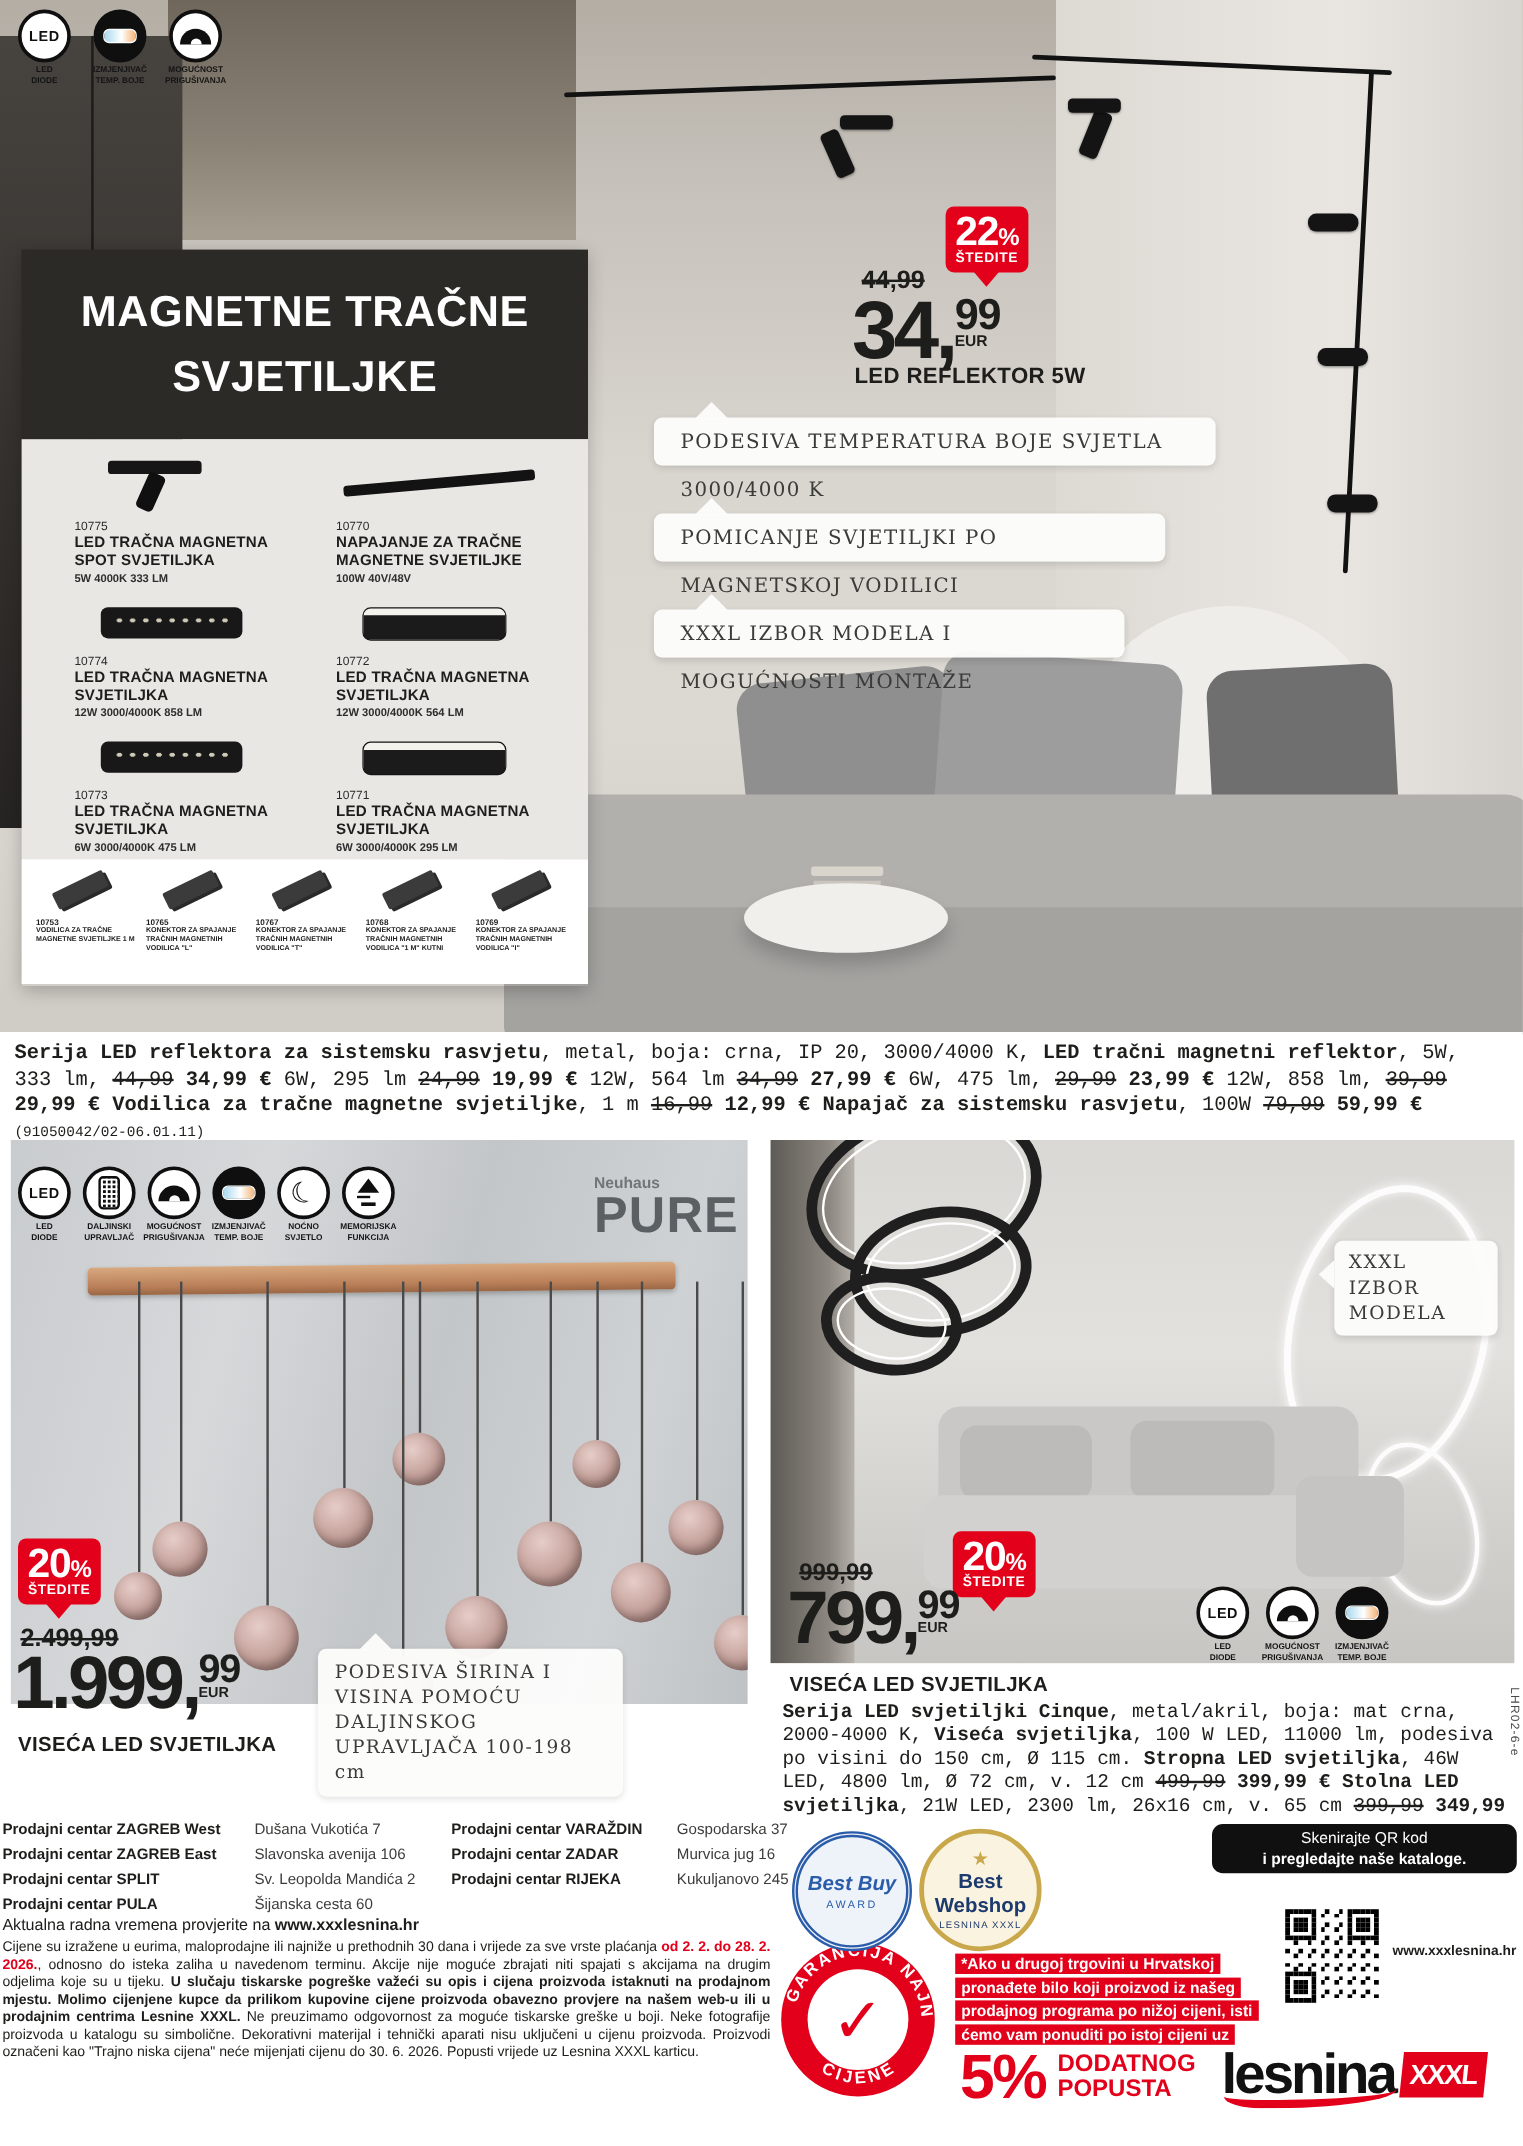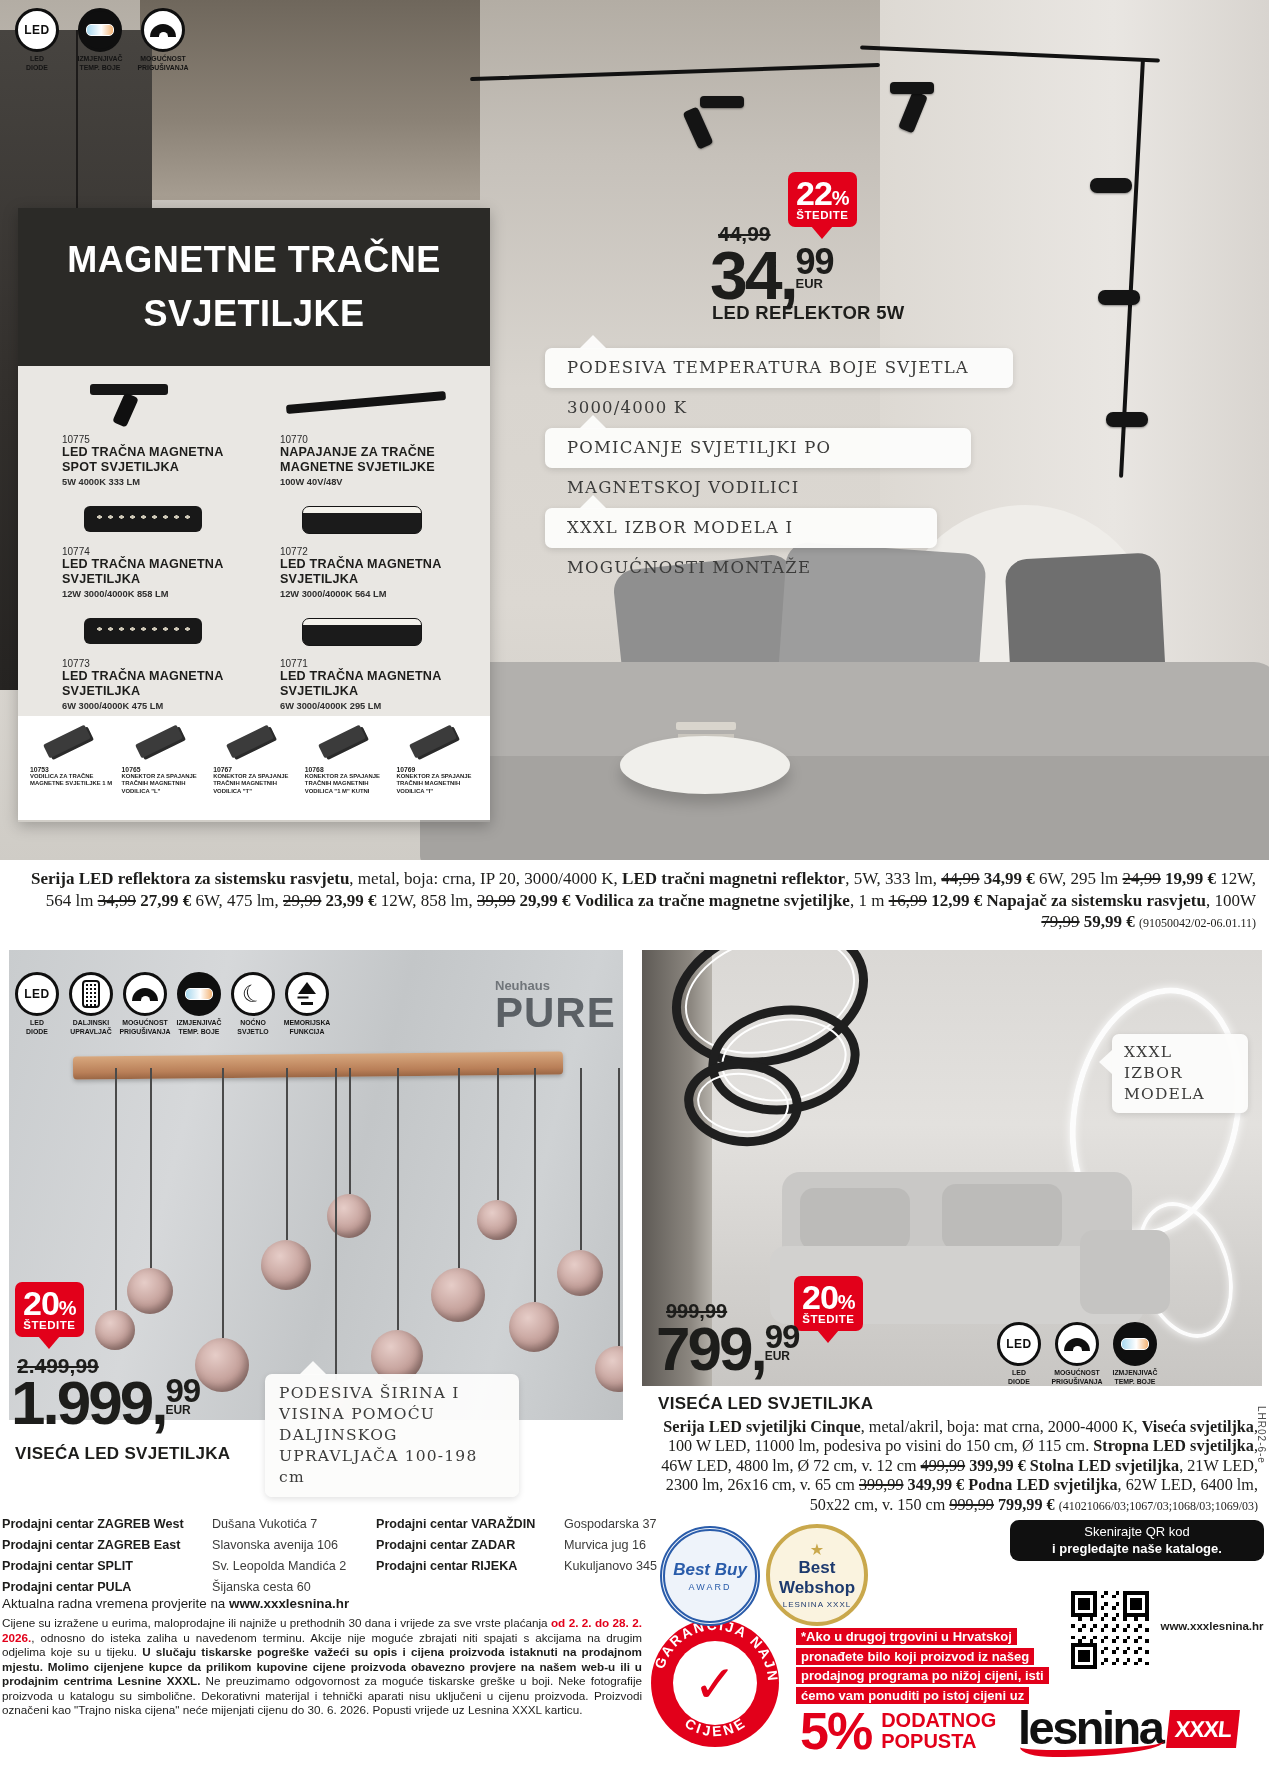--- a/index.html
+++ b/index.html
@@ -88,21 +88,21 @@
 
   
   .ribbon { position:absolute; background:rgba(252,252,251,.96); border-radius:7px; box-shadow:0 2px 6px rgba(0,0,0,.12);
             font-family:"DejaVu Serif", serif; color:#3b3b3a; letter-spacing:1.2px; }
   .ribbon.notch-up::before { content:""; position:absolute; top:-13px; left:34px;
       border-left:14px solid transparent; border-right:14px solid transparent; border-bottom:14px solid rgba(252,252,251,.96); }
   .ribbon.notch-left::before { content:""; position:absolute; left:-13px; top:16px;
       border-top:12px solid transparent; border-bottom:12px solid transparent; border-right:13px solid rgba(252,252,251,.96); }
 
   
-  .catalog-par { font-family:Liberation Serif, serif; font-size:17px; line-height:1.27; text-align:right; color:#1d1d1b; }
+  .catalog-par { font-family:Liberation Mono, monospace; font-size:17px; line-height:1.27; text-align:left; color:#1d1d1b; }
   .seg-b { font-weight:bold; }
   .seg-strike { text-decoration:line-through; text-decoration-thickness:1.5px; }
   .seg-small { font-size:12px; }
   .seg-red { color:#e2001a; font-weight:bold; }
 
   .parband { left:0; top:860px; width:1269px; height:92px; background:#fff; padding:8px 13px 0 12px; }
 
   
   .card-left { left:9px; top:950px; width:614px; height:560px; }
   .photo-pure { left:0; top:0; width:614px; height:470px; overflow:hidden;
@@ -489,21 +489,21 @@
     </div>
   <div class="abs stores g2" style="left:376px;top:6px;">
 
       <span class="sname">Prodajni centar VARAŽDIN</span>
       <span class="sstreet">Gospodarska 37</span>
 
       <span class="sname">Prodajni centar ZADAR</span>
       <span class="sstreet">Murvica jug 16</span>
 
       <span class="sname">Prodajni centar RIJEKA</span>
-      <span class="sstreet">Kukuljanovo 345</span>
+      <span class="sstreet">Kukuljanovo 245</span>
     </div>
 
   <div class="abs hours" style="left:2px;top:84px;">
     <span>Aktualna radna vremena provjerite na </span><span style="font-weight:bold;">www.xxxlesnina.hr</span>
   </div>
 
   <div class="abs legal" style="left:2px;top:104px;width:640px;"><span class="seg-n">Cijene su izražene u eurima, maloprodajne ili najniže u prethodnih 30 dana i vrijede za sve vrste plaćanja </span><span class="seg-red">od 2. 2. do 28. 2. 2026.</span><span class="seg-n">, odnosno do isteka zaliha u navedenom terminu. Akcije nije moguće zbrajati niti spajati s akcijama na drugim odjelima koje su u tijeku. </span><span class="seg-b">U slučaju tiskarske pogreške važeći su opis i cijena proizvoda istaknuti na prodajnom mjestu. Molimo cijenjene kupce da prilikom kupovine cijene proizvoda obavezno provjere na našem web-u ili u prodajnim centrima Lesnine XXXL.</span><span class="seg-n"> Ne preuzimamo odgovornost za moguće tiskarske greške u boji. Neke fotografije proizvoda u katalogu su simbolične. Dekorativni materijal i tehnički aparati nisu uključeni u cijenu proizvoda. Proizvodi označeni kao "Trajno niska cijena" neće mijenjati cijenu do 30. 6. 2026. Popusti vrijede uz Lesnina XXXL karticu.</span></div>
 
   <div class="abs stamp-wrap" style="left:648px;top:104px;">
     <svg viewBox="0 0 134 134" width="134" height="134">

